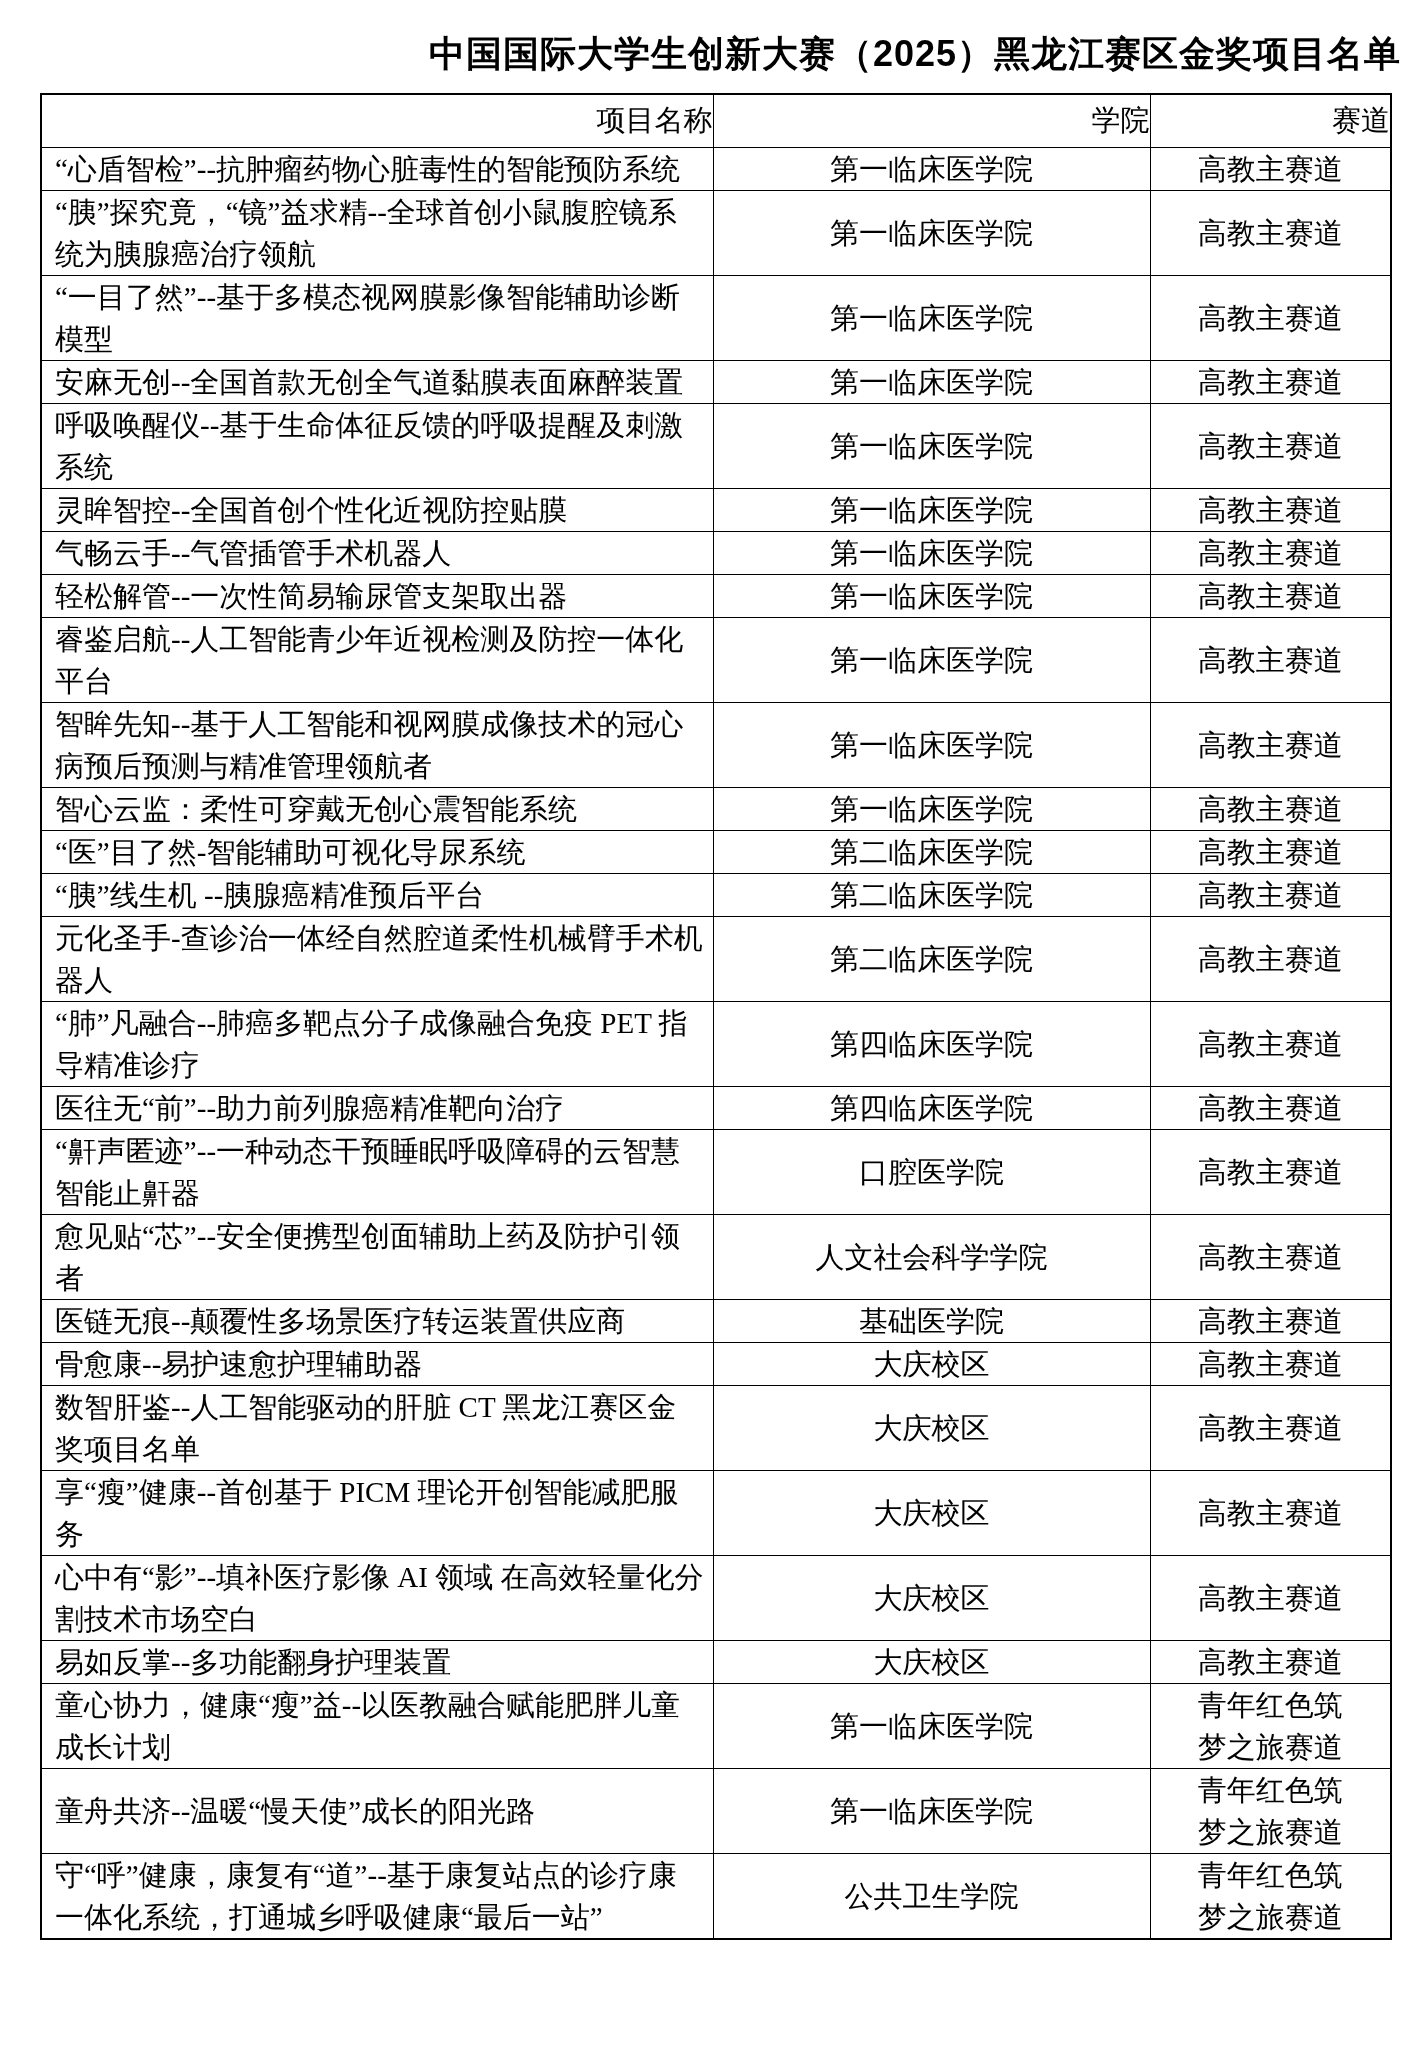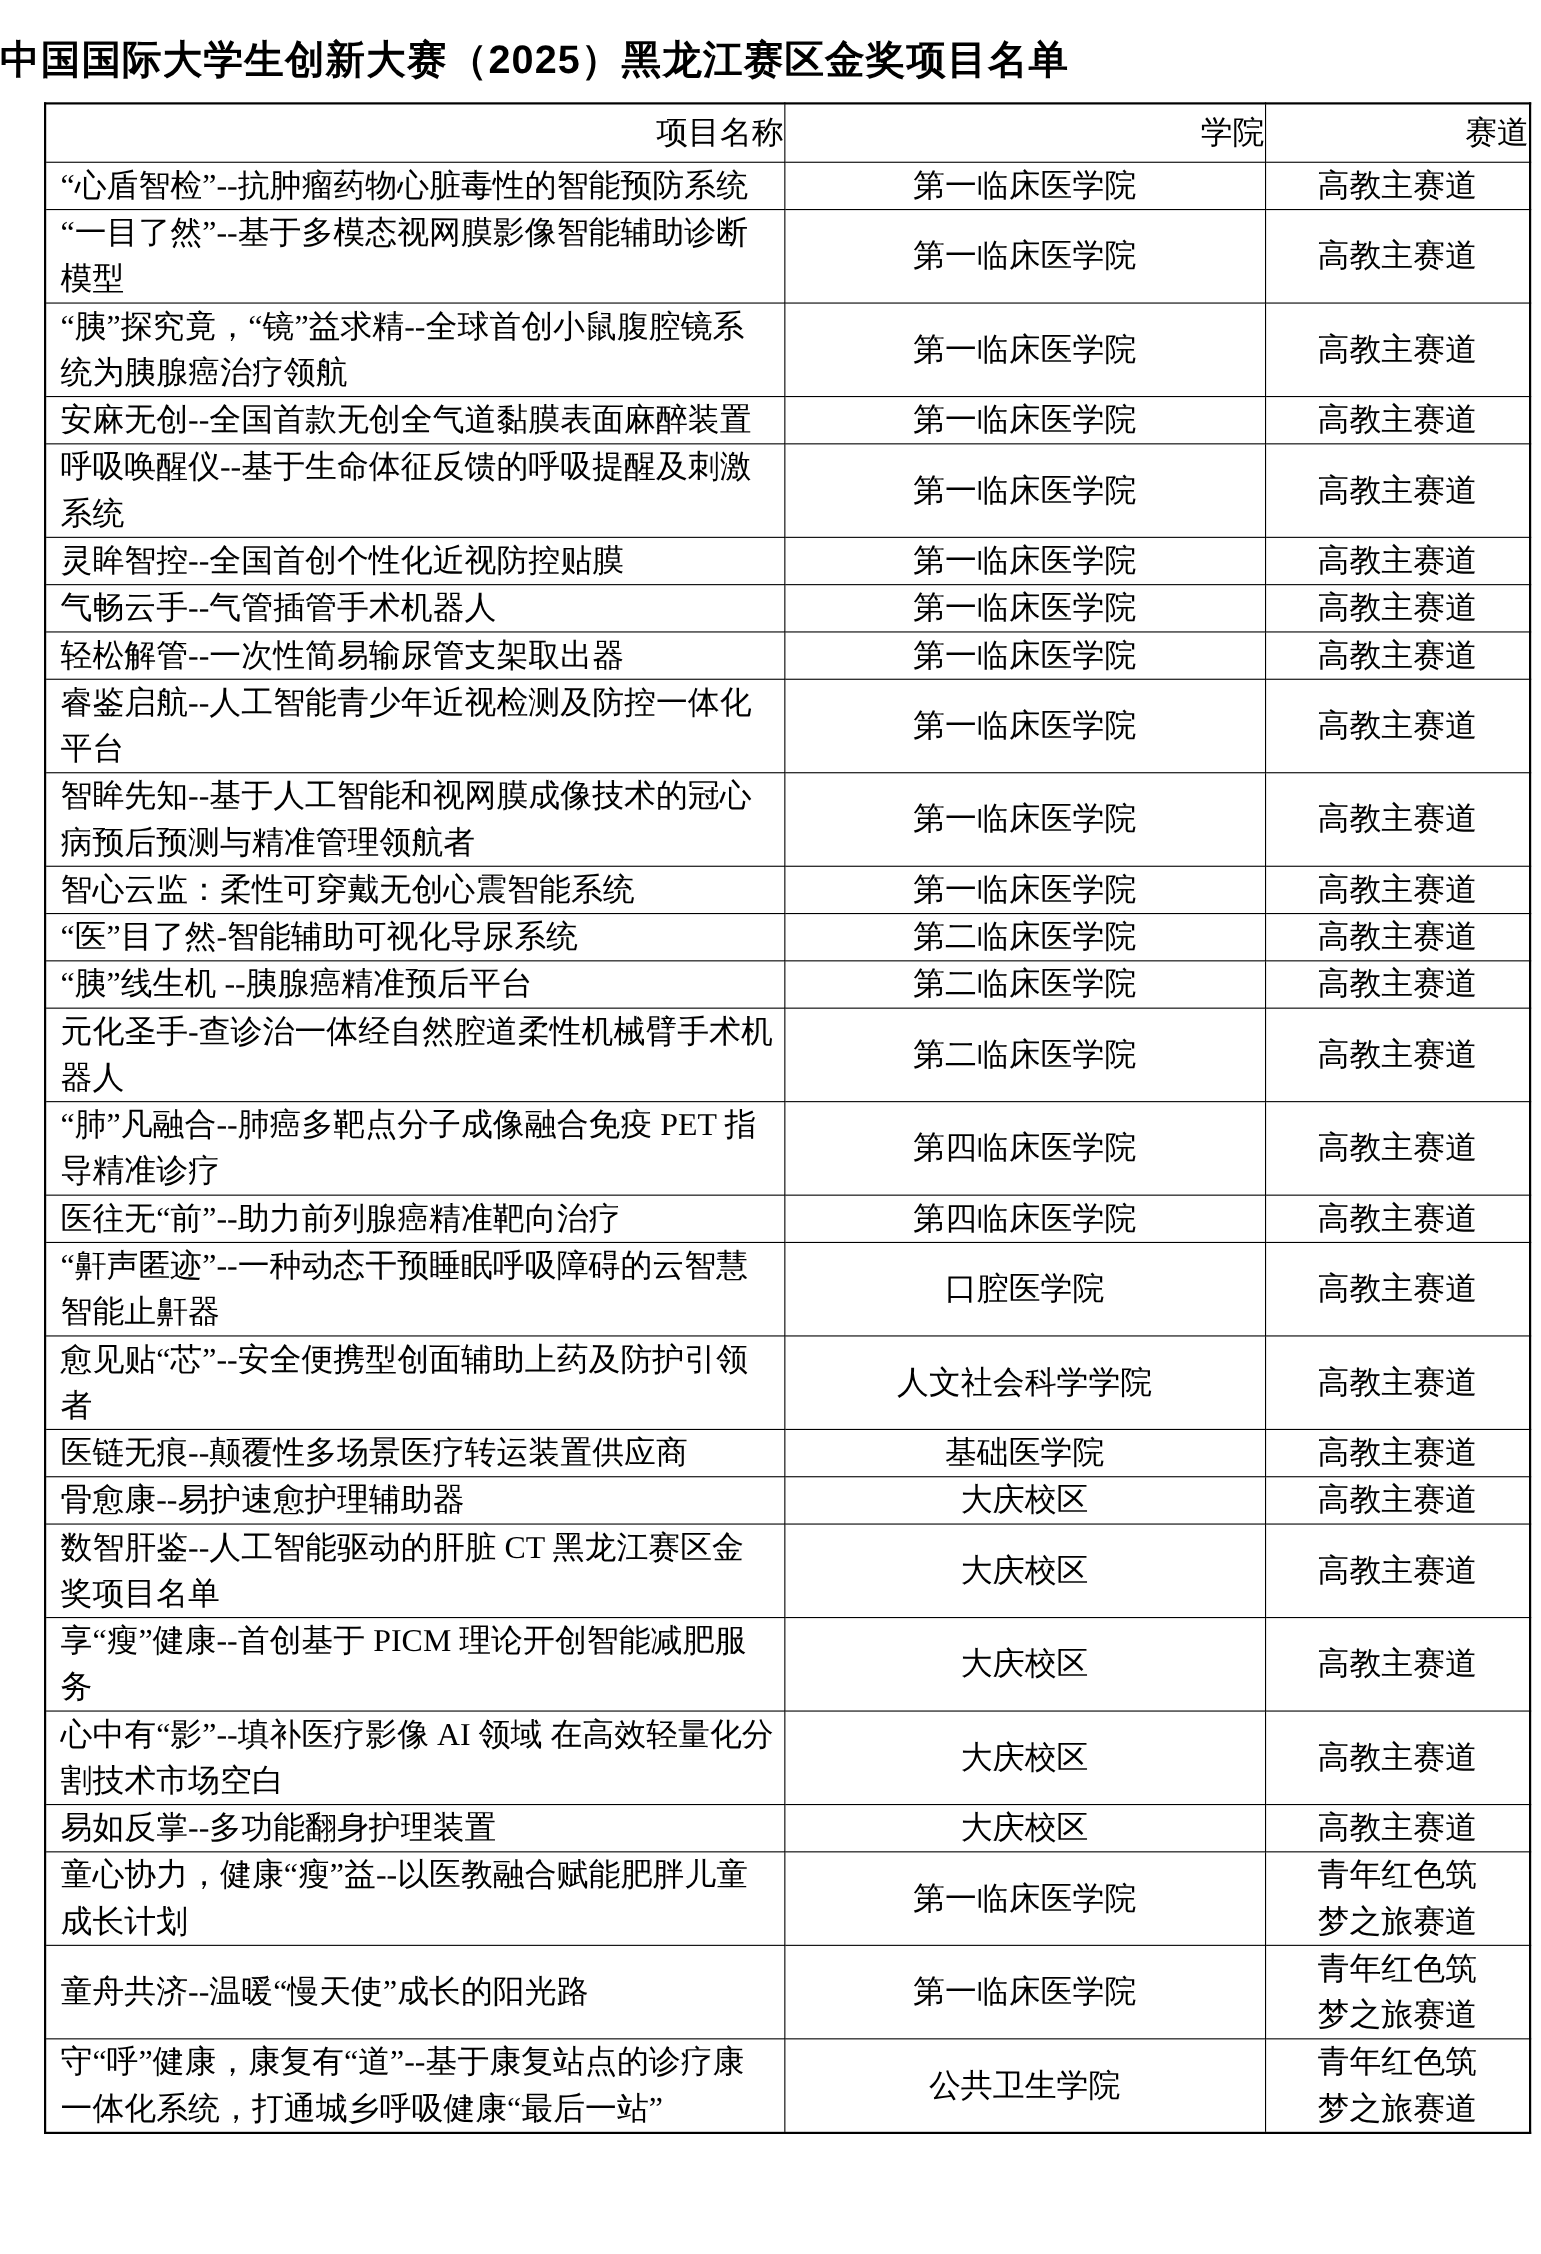--- a/index.html
+++ b/index.html
@@ -10,21 +10,21 @@
   }
   body {
     width: 1401px;
     height: 2049px;
     font-family: "Liberation Serif", serif;
     overflow: hidden;
   }
   .page-title {
     margin: 30px 0 14px 0;
     width: 1401px;
-    text-align: left;
+    text-align: right;
     font-size: 36px;
     font-weight: bold;
     font-family: "Liberation Sans", sans-serif;
     letter-spacing: 1px;
   }
   table.awards {
     border-collapse: collapse;
     table-layout: fixed;
     margin-left: 40px;
     width: 1350px;
@@ -83,26 +83,26 @@
       <th>赛道</th>
     </tr>
   </thead>
   <tbody>
       <tr>
         <td class="project-cell">“心盾智检”--抗肿瘤药物心脏毒性的智能预防系统</td>
         <td class="college-cell">第一临床医学院</td>
         <td class="track-cell">高教主赛道</td>
       </tr>
       <tr>
+        <td class="project-cell">“胰”探究竟，“镜”益求精--全球首创小鼠腹腔镜系统为胰腺癌治疗领航</td>
+        <td class="college-cell">第一临床医学院</td>
+        <td class="track-cell">高教主赛道</td>
+      </tr>
+      <tr>
         <td class="project-cell">“一目了然”--基于多模态视网膜影像智能辅助诊断模型</td>
-        <td class="college-cell">第一临床医学院</td>
-        <td class="track-cell">高教主赛道</td>
-      </tr>
-      <tr>
-        <td class="project-cell">“胰”探究竟，“镜”益求精--全球首创小鼠腹腔镜系统为胰腺癌治疗领航</td>
         <td class="college-cell">第一临床医学院</td>
         <td class="track-cell">高教主赛道</td>
       </tr>
       <tr>
         <td class="project-cell">安麻无创--全国首款无创全气道黏膜表面麻醉装置</td>
         <td class="college-cell">第一临床医学院</td>
         <td class="track-cell">高教主赛道</td>
       </tr>
       <tr>
         <td class="project-cell">呼吸唤醒仪--基于生命体征反馈的呼吸提醒及刺激系统</td>

